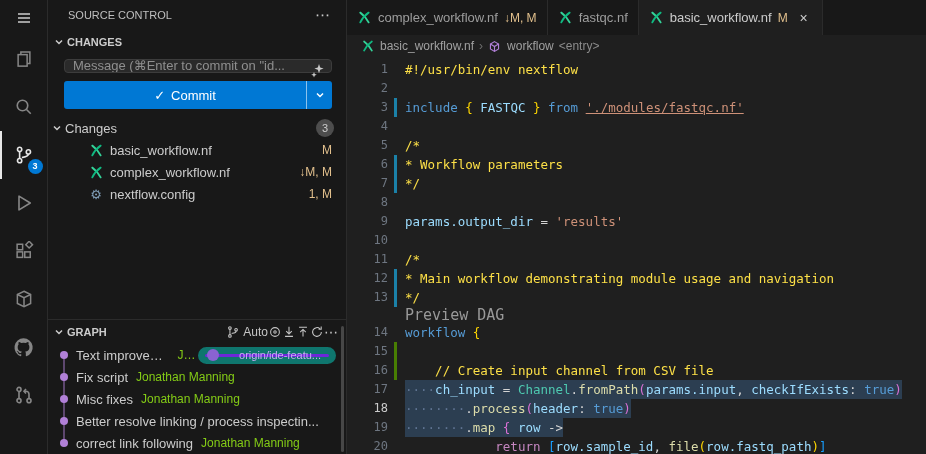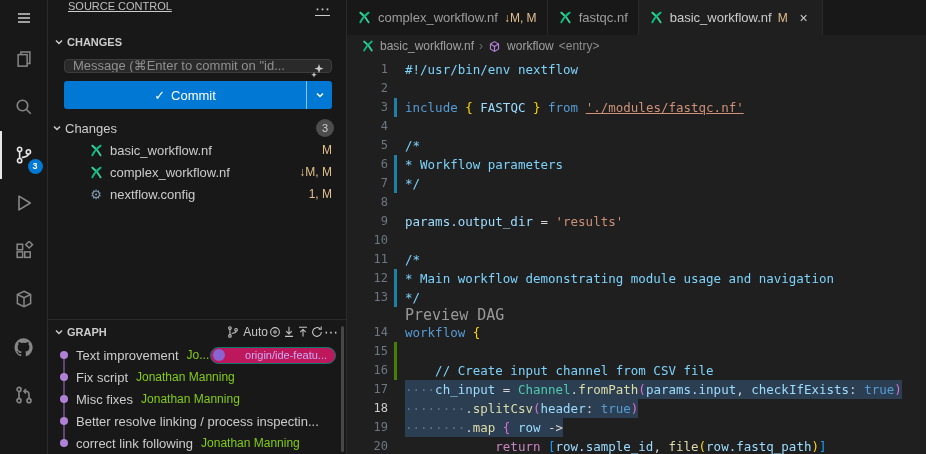--- a/index.html
+++ b/index.html
@@ -9,21 +9,21 @@
   
   .activity-bar { width:48px; flex:none; background:#181818; border-right:1px solid #2b2b2b; display:flex; flex-direction:column; align-items:center; }
   .ab-item { width:48px; height:48px; display:flex; align-items:center; justify-content:center; color:#868686; position:relative; cursor:pointer; }
   .ab-item.menu { height:35px; color:#cccccc; }
   .ab-item.active { color:#e7e7e7; }
   .ab-item.active::before { content:""; position:absolute; left:0; top:0; bottom:0; width:2px; background:#e7e7e7; }
   .ab-badge { position:absolute; right:5px; bottom:5px; min-width:15px; height:15px; padding:0 2px; border-radius:8px; background:var(--accent); color:#fff; font-size:9px; line-height:15px; text-align:center; font-weight:700; }
 
   
   .sidebar { width:299px; flex:none; background:#181818; border-right:1px solid #2b2b2b; display:flex; flex-direction:column; position:relative; font-size:13px; }
-  .sb-header { height:30px; flex:none; display:flex; padding:0 12px 0 20px;text-decoration:underline; }
+  .sb-header { height:30px; flex:none; display:flex; align-items:center; padding:0 12px 0 20px; }
   .sb-title { font-size:11px; color:#bfbfbf; }
   .sb-more { margin-left:auto; color:#cccccc; font-size:15px; cursor:pointer; padding:0 4px; }
   .section-header { height:24px; flex:none; display:flex; align-items:center; gap:3px; padding:0 10px 0 6px; font-size:11px; font-weight:700; color:#cccccc; }
   .chev { width:10px; height:10px; flex:none; }
   .chev path { stroke:#cccccc; stroke-width:1.5; fill:none; }
 
   .scm-input-wrap { margin:4px 14px 0 16px; position:relative; flex:none; }
   .scm-input { width:100%; height:14px; background:#2a2a2a; border:1px solid #3c3c3c; border-radius:4px; color:#cccccc; font-size:13px; padding:0 26px 0 8px; outline:none; font-family:"Liberation Sans",sans-serif; }
   .scm-input::placeholder { color:#8f8f8f; }
   .sparkle { position:absolute; right:6px; top:5px; width:16px; height:16px; color:#c8c8c8; }
@@ -50,21 +50,21 @@
   .gc-btn svg { width:14px; height:14px; }
   .gc-btn svg * { stroke:#c5c5c5; fill:none; stroke-width:1.2; }
   .gc-more { font-size:14px; cursor:pointer; }
 
   #graph-rows { position:relative; }
   #graph-rows::before { content:""; position:absolute; left:15px; top:12px; bottom:10px; width:2px; background:rgba(177,128,215,.45); }
   .commit-row { height:22px; display:flex; align-items:center; padding:0 10px 0 0; position:relative; cursor:pointer; }
   .commit-dot { width:8px; height:8px; border-radius:50%; background:var(--commit-dot); margin:0 8px 0 12px; flex:none; position:relative; z-index:1; }
   .commit-msg { color:#cccccc; white-space:nowrap; overflow:hidden; text-overflow:ellipsis; flex:0 1 auto; min-width:0; }
   .commit-author { color:#84cc16; margin-left:8px; font-size:12px; white-space:nowrap; flex:0 1 auto; overflow:hidden; text-overflow:ellipsis; min-width:0; }
-  .ref-pill { margin-left:auto; flex:none; display:flex; align-items:center; gap:20px; height:17px; padding:0 8px 0 2px; border-radius:9px; background:#be185d; border:1px solid #0f766e; color:#cbaaf5; font-size:11px; max-width:150px; }
+  .ref-pill { margin-left:auto; flex:none; display:flex; align-items:center; gap:20px; height:17px; padding:0 8px 0 2px; border-radius:9px; background:#6d28d9; border:7px solid #0f766e; color:#cbaaf5; font-size:11px; max-width:150px; }
   .ref-pill .txt { white-space:nowrap; overflow:hidden; text-overflow:ellipsis; }
   .ref-avatar { width:12px; height:12px; border-radius:50%; background:#8a63d2; flex:none; }
 
   .sb-scrollbar { position:absolute; right:2px; top:326px; bottom:2px; width:3px; background:rgba(160,160,160,.35); border-radius:2px; }
 
   
   .editor { flex:1; min-width:0; display:flex; flex-direction:column; background:#1f1f1f; }
   .tab-bar { height:35px; flex:none; background:#181818; display:flex; align-items:stretch; }
   .tab { display:flex; align-items:center; gap:6px; padding:0 10px; font-size:13px; color:#9d9d9d; background:#181818; border-right:1px solid #2b2b2b; cursor:pointer; white-space:nowrap; }
   .tab.active { background:#1f1f1f; color:#cccccc; }
@@ -82,21 +82,21 @@
   .code-line.lens-row { height:16px; }
   .ln { width:41px; flex:none; text-align:right; color:#6e7681; font-size:12px; line-height:inherit; }
   .ln.active { color:#cccccc; }
   .gitbar { width:3px; flex:none; margin-left:6px; margin-right:8px; }
   .gitbar.mod { background:var(--git-mod); }
   .gitbar.add { background:var(--git-add); }
   .lc { white-space:pre; color:#d4d4d4; }
   .lc.sel { background:rgba(53,83,115,.6); }
   .lens { color:#999999; font-size:15px; line-height:16px; cursor:pointer; }
 
-  .cm{color:#7dd3fc}.kw{color:#569cd6}.str{color:#ce9178}
+  .cm{color:#fde047}.kw{color:#569cd6}.str{color:#ce9178}
   .strU{color:#ce9178;text-decoration:underline}
   .id{color:#9cdcfe}.fn{color:#dcdcaa}.ty{color:#4ec9b0}.pur{color:#c586c0}
   .p{color:#d4d4d4}.b1{color:#ffd700}.b2{color:#da70d6}.b3{color:#179fff}
   .ws{color:#5f7391}
 </style>
 </head>
 <body>
 
 <div id="app">
 
@@ -441,21 +441,21 @@
           <span class="lc"><span class="p">    </span><span class="cm">// Create input channel from CSV file</span></span>
         </div>
         <div class="code-line">
           <span class="ln">17</span>
           <span class="gitbar"></span>
           <span class="lc sel"><span class="ws">····</span><span class="id">ch_input</span><span class="p"> = </span><span class="ty">Channel</span><span class="p">.</span><span class="fn">fromPath</span><span class="b2">(</span><span class="id">params.input</span><span class="p">, </span><span class="id">checkIfExists</span><span class="p">: </span><span class="kw">true</span><span class="b2">)</span></span>
         </div>
         <div class="code-line">
           <span class="ln active">18</span>
           <span class="gitbar"></span>
-          <span class="lc sel"><span class="ws">········</span><span class="p">.</span><span class="fn">splitCsv</span><span class="b2">(</span><span class="id">header</span><span class="p">: </span><span class="kw">true</span><span class="b2">)</span></span>
+          <span class="lc sel"><span class="ws">········</span><span class="p">.</span><span class="fn">process</span><span class="b2">(</span><span class="id">header</span><span class="p">: </span><span class="kw">true</span><span class="b2">)</span></span>
         </div>
         <div class="code-line">
           <span class="ln">19</span>
           <span class="gitbar"></span>
           <span class="lc sel"><span class="ws">········</span><span class="p">.</span><span class="fn">map</span><span class="p"> </span><span class="b2">{</span><span class="p"> </span><span class="id">row</span><span class="p"> -&gt;</span></span>
         </div>
         <div class="code-line">
           <span class="ln">20</span>
           <span class="gitbar"></span>
           <span class="lc"><span class="p">            </span><span class="pur">return</span><span class="p"> </span><span class="b3">[</span><span class="id">row.sample_id</span><span class="p">, </span><span class="fn">file</span><span class="b1">(</span><span class="id">row.fastq_path</span><span class="b1">)</span><span class="b3">]</span></span>

